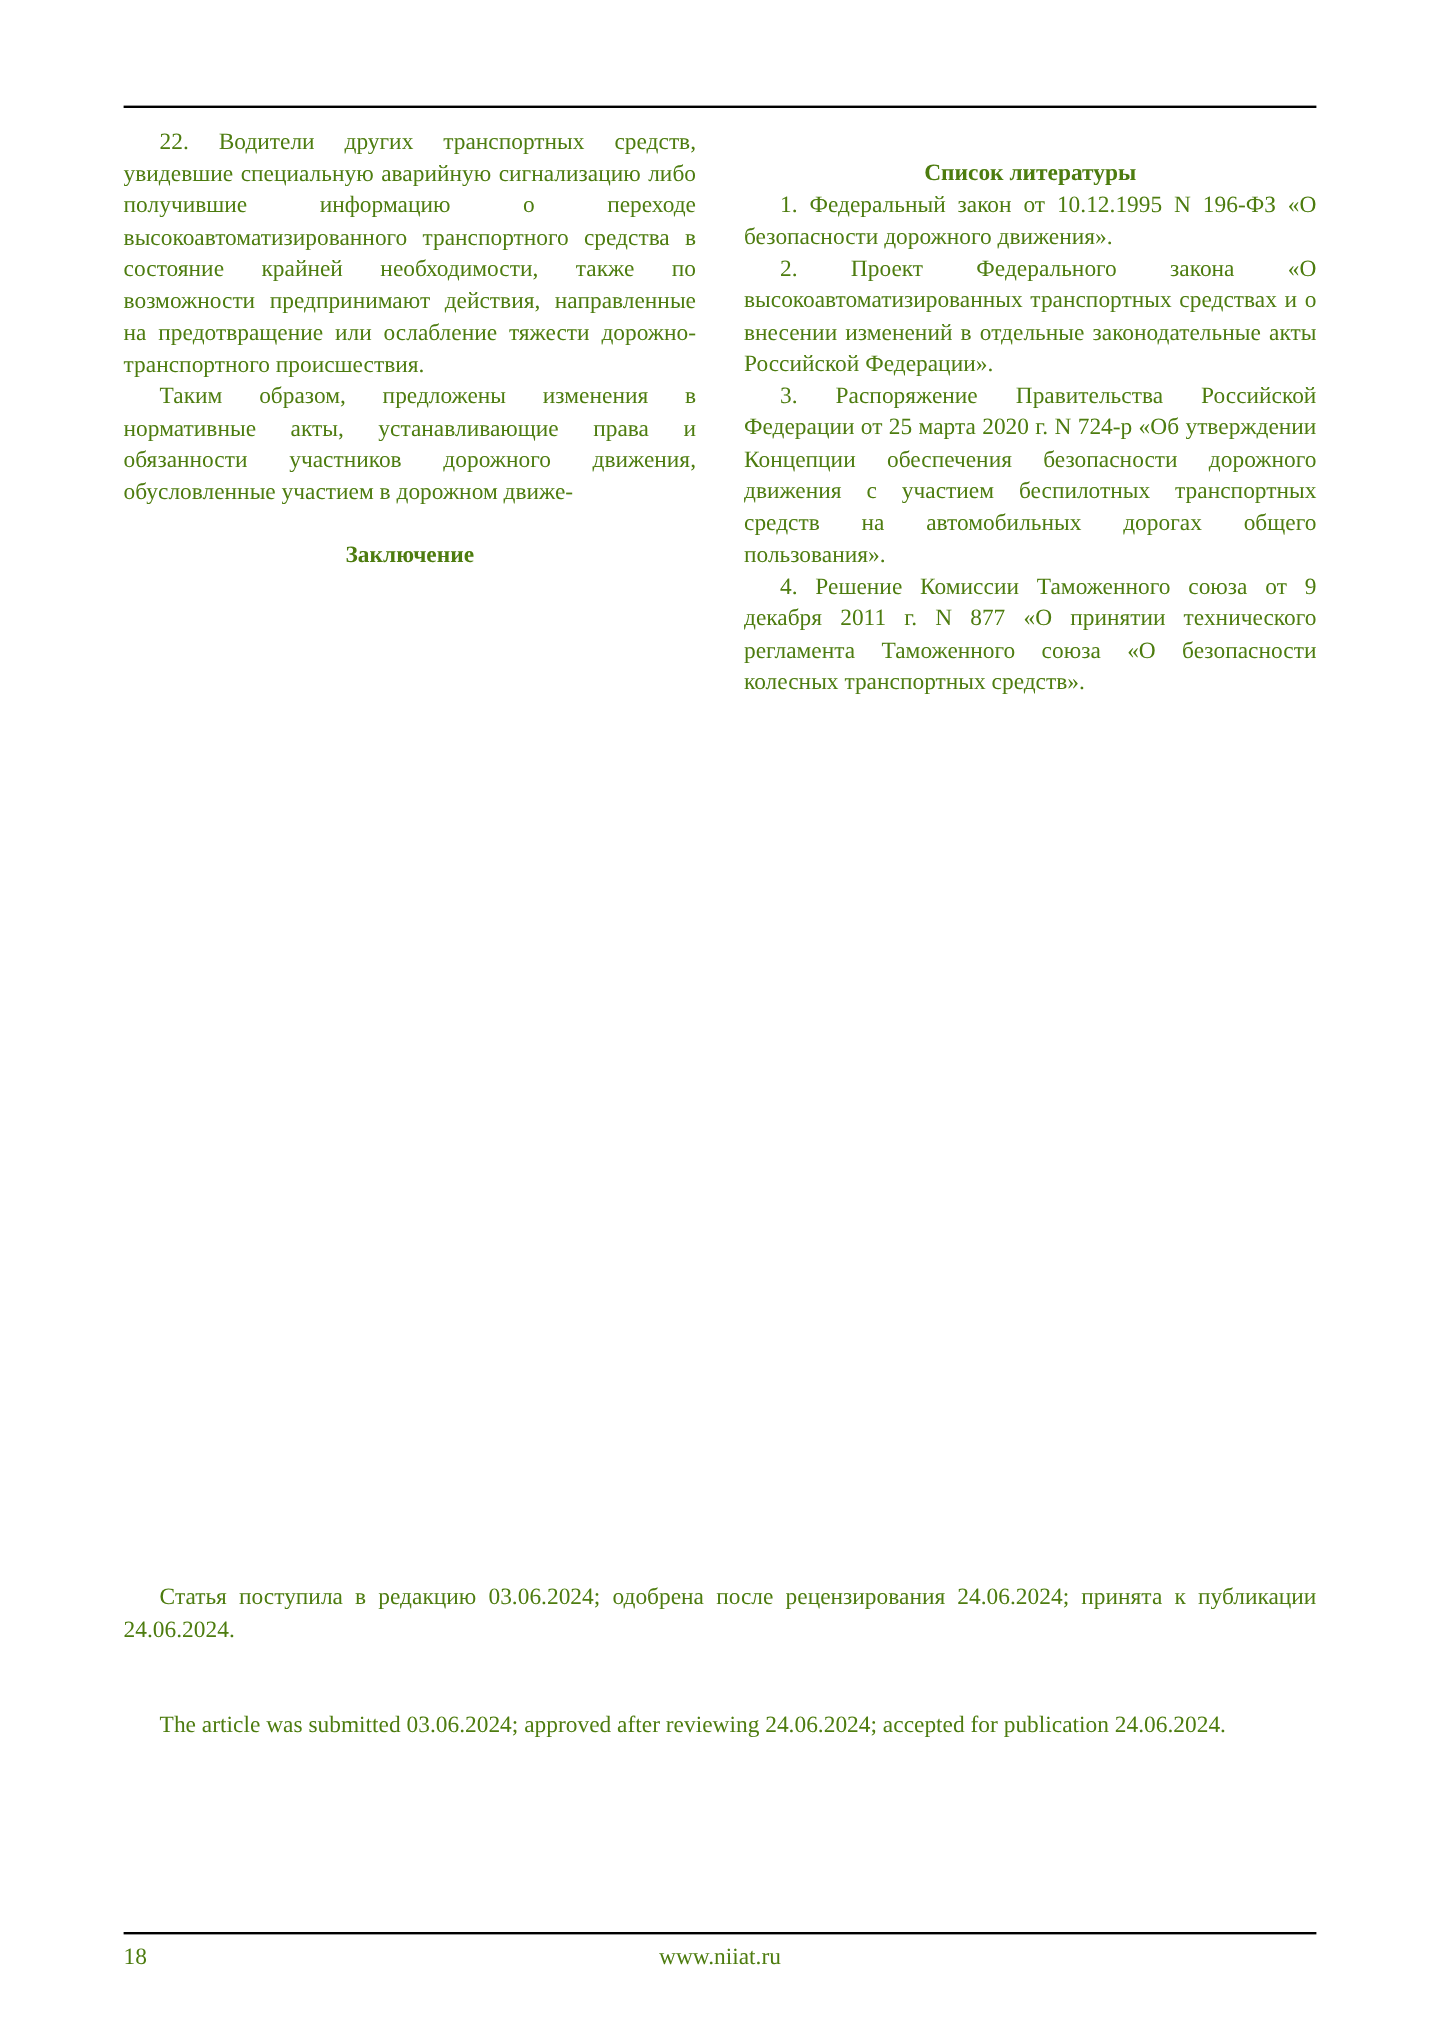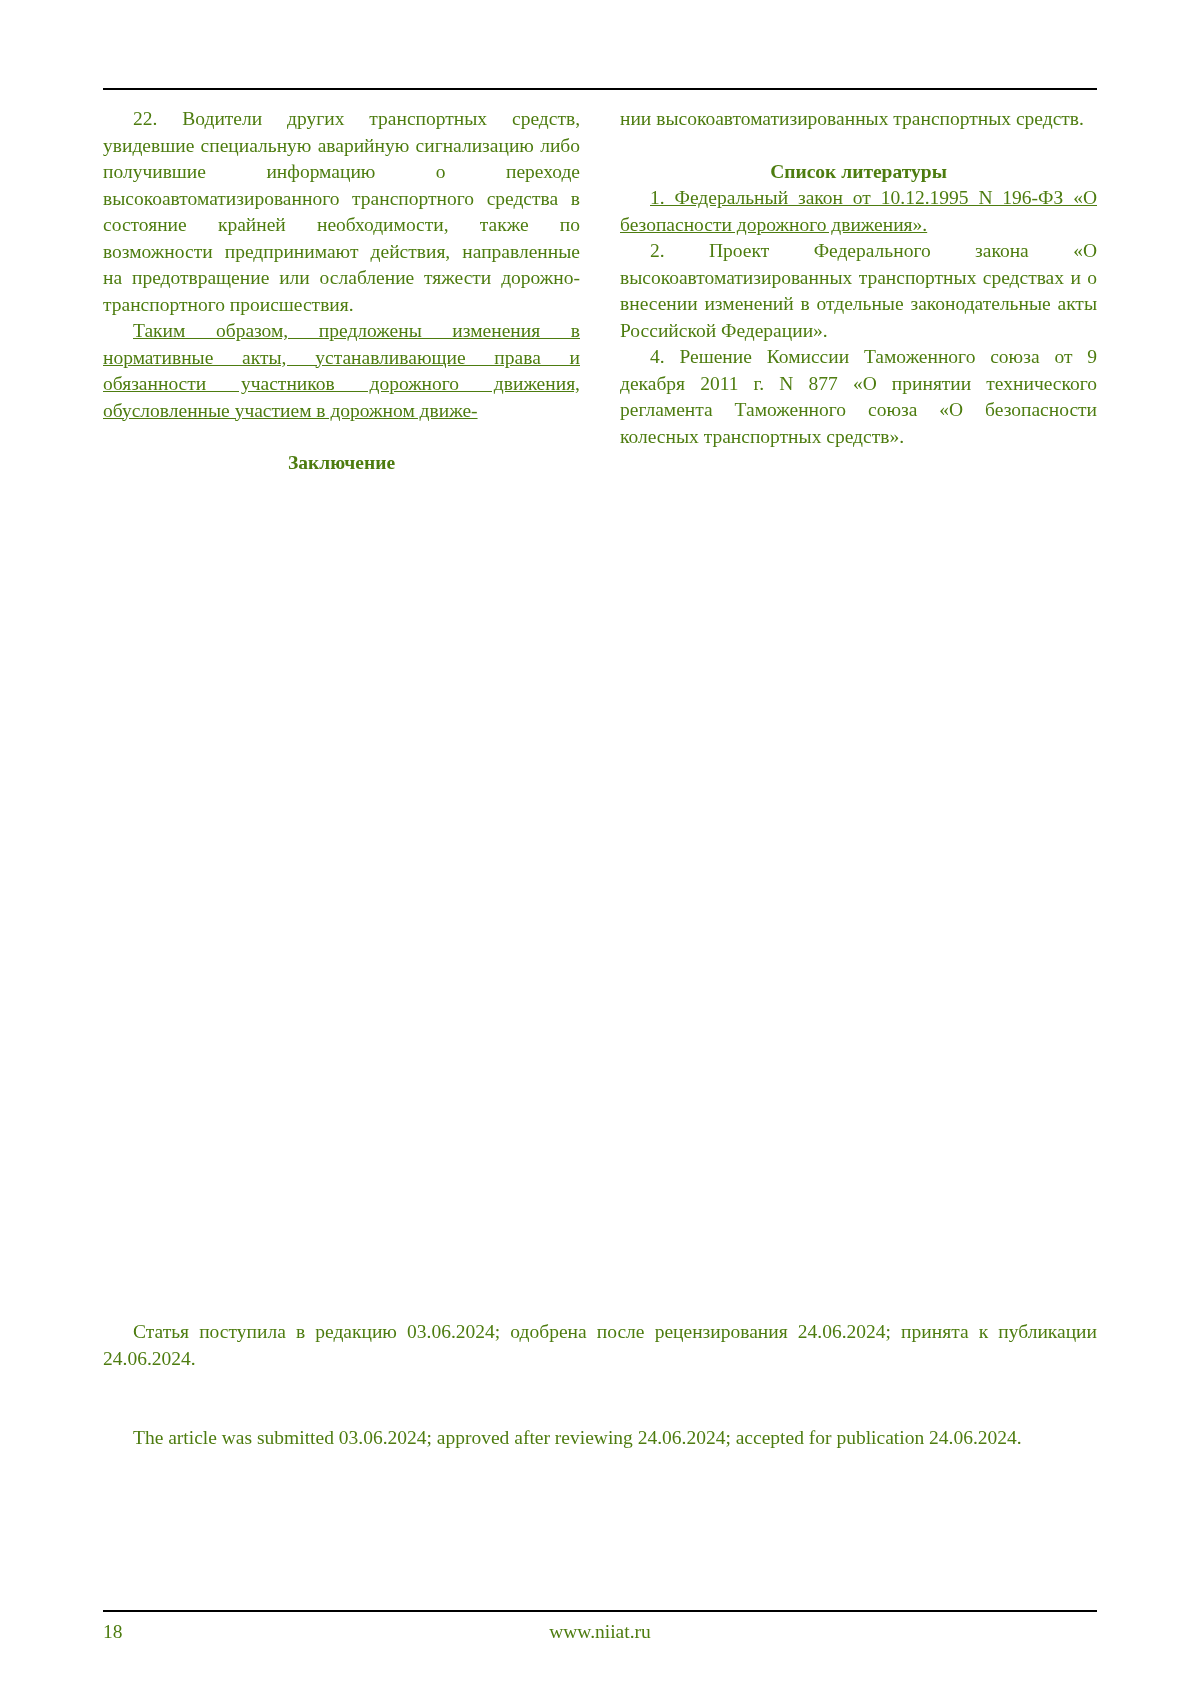--- a/index.html
+++ b/index.html
@@ -45,21 +45,20 @@
   }
   .section-heading {
     margin: 26px 0 0 0;
     font-weight: bold;
     text-align: left;
     text-align-last: center;
     text-indent: 0;
   }
   .heading-follow {
     margin-top: 0;
-    text-decoration: underline;
   }
   .notes {
     position: absolute;
     left: 103px;
     right: 103px;
     top: 1318px;
     font-size: 19.5px;
     line-height: 27px;
     text-align: justify;
     text-align-last: left;
@@ -105,24 +104,24 @@
 
     <div class="columns">
 
       <div class="col">
         <p class="para">22.  Водители других транспортных средств, увидевшие специальную аварийную сигнализацию либо получившие информацию о переходе высокоавтоматизированного транспортного средства в состояние крайней необходимости, также по возможности предпринимают действия, направленные на предотвращение или ослабление тяжести дорожно-транспортного происшествия.</p>
         <p class="para heading-follow">Таким образом, предложены изменения в нормативные акты, устанавливающие права и обязанности участников дорожного движения, обусловленные участием в дорожном движе-</p>
         <p class="para section-heading">Заключение</p>
       </div>
 
       <div class="col">
-        <p class="para" style="text-indent:0;">нии высокоавтоматизированных транспортных средств.</p>
         <p class="para section-heading">Список литературы</p>
         <p class="para heading-follow">1. Федеральный закон от 10.12.1995 N 196-ФЗ «О безопасности дорожного движения».</p>
         <p class="para">2. Проект Федерального закона «О высокоавтоматизированных транспортных средствах и о внесении изменений в отдельные законодательные акты Российской Федерации».</p>
+        <p class="para">3. Распоряжение Правительства Российской Федерации от 25 марта 2020 г. N 724-р «Об утверждении Концепции обеспечения безопасности дорожного движения с участием беспилотных транспортных средств на автомобильных дорогах общего пользования».</p>
         <p class="para">4. Решение Комиссии Таможенного союза от 9 декабря 2011 г. N 877 «О принятии технического регламента Таможенного союза «О безопасности колесных транспортных средств».</p>
       </div>
 
     </div>
   </div>
 
   <div class="notes">
     <p class="note">Статья поступила в редакцию 03.06.2024; одобрена после рецензирования 24.06.2024; принята к публикации 24.06.2024.</p>
     <p class="note">The article was submitted 03.06.2024; approved after reviewing 24.06.2024; accepted for publication 24.06.2024.</p>
   </div>

